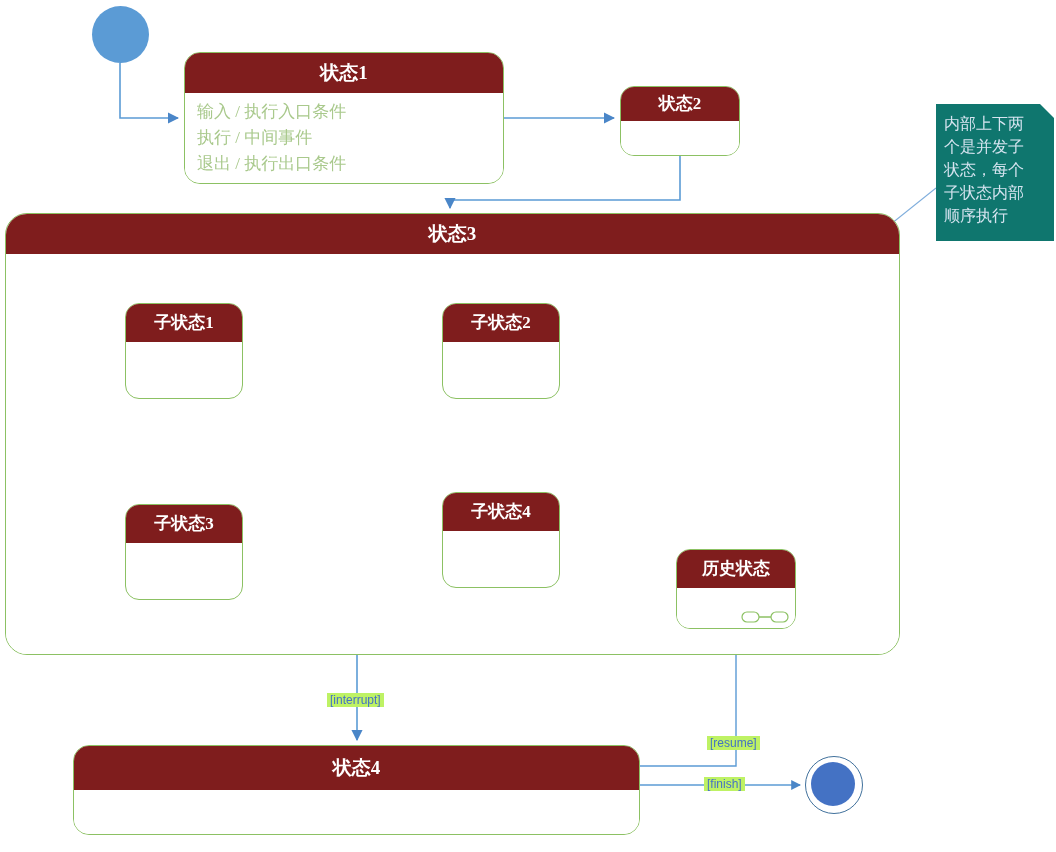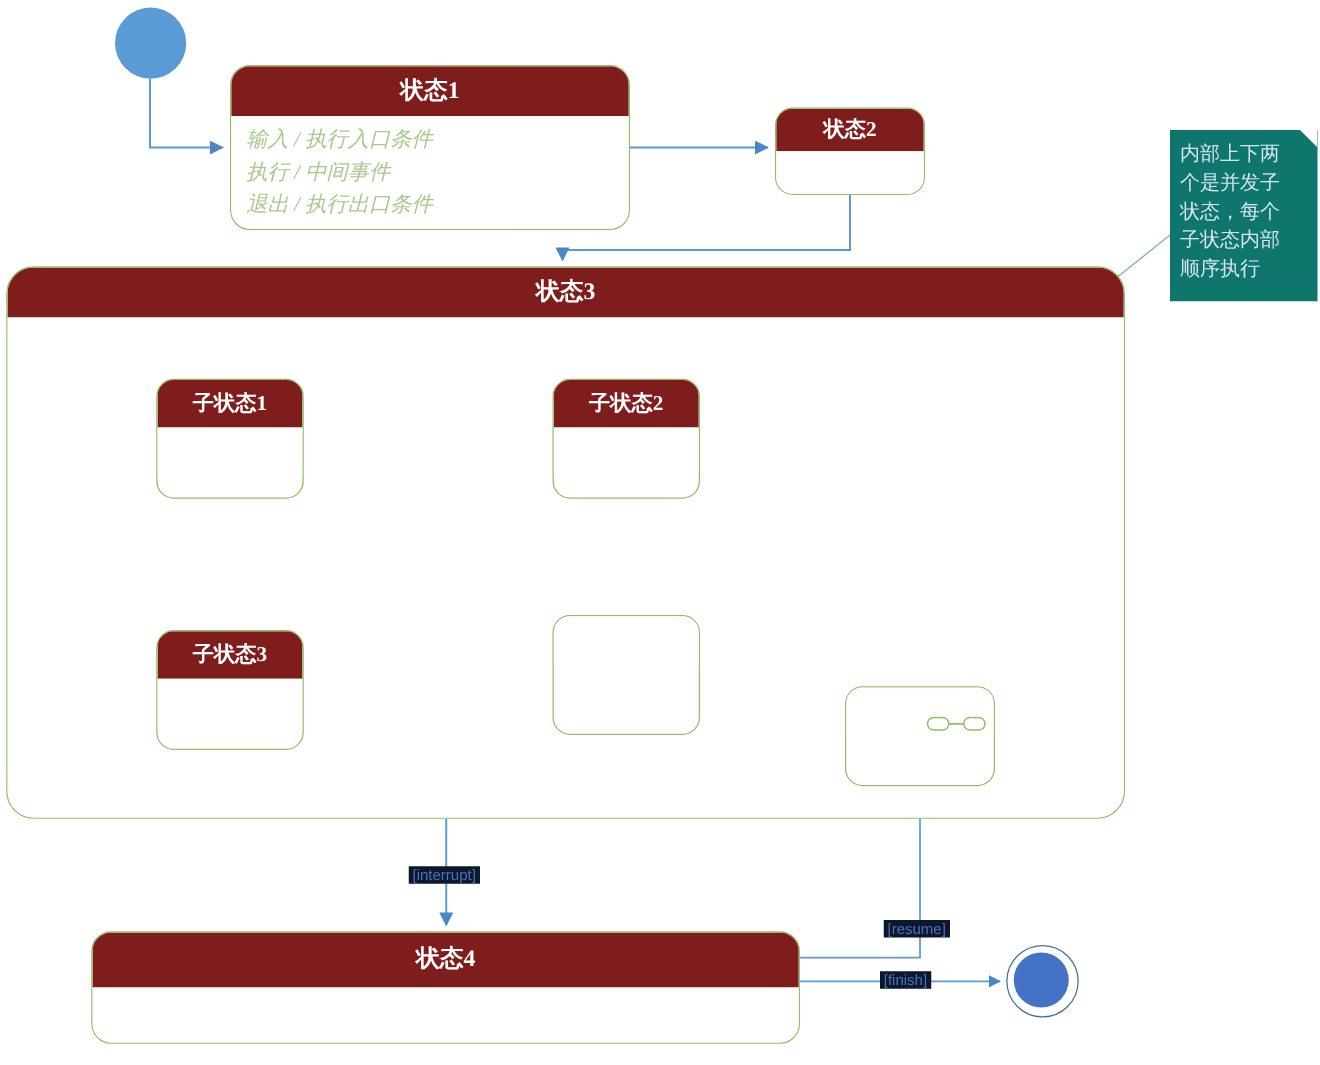--- a/index.html
+++ b/index.html
@@ -42,21 +42,20 @@
   
   #state1{left:184px;top:52px;width:320px;height:132px;border-radius:16px;}
   #state1 .state-title{height:40px;font-size:19px;}
   #state1 .state-body{height:92px;padding:6px 12px 0 12px;}
   .action-line{
     color:#A9C98C;
     font-size:17px;
     line-height:26px;
     white-space:nowrap;
     font-family:"Liberation Serif","DejaVu Serif",serif;
-    font-style:italic;
   }
 
   
   #state2{left:620px;top:86px;width:120px;height:70px;}
   #state2 .state-title{height:34px;font-size:17px;}
   #state2 .state-body{height:35px;}
 
   
   #state3{left:5px;top:213px;width:895px;height:442px;border-radius:22px;}
   #state3 .state-title{height:40px;font-size:19px;}
@@ -120,21 +119,21 @@
     background:#ffffff;
     clip-path:polygon(0 0,100% 100%,100% 0);
   }
 
   
   .edge-label{
     position:absolute;
     color:#4472C4;
     font-size:12px;
     font-family:"Liberation Sans","DejaVu Sans",sans-serif;
-    background:#0f172a;
+    background:#bef264;
     padding:0 3px;
     white-space:nowrap;
   }
   #label-interrupt{left:327px;top:693px;}
   #label-resume{left:707px;top:736px;}
   #label-finish{left:704px;top:777px;}
 
   svg#wires{position:absolute;left:0;top:0;width:1056px;height:852px;pointer-events:none;}
 </style>
 </head>
@@ -224,24 +223,26 @@
     <div class="state-title">子状态2</div>
     <div class="state-body"></div>
   </div>
 
   <div class="state-box substate" id="sub3">
     <div class="state-title">子状态3</div>
     <div class="state-body"></div>
   </div>
 
   <div class="state-box substate" id="sub4">
+    <div class="state-title">子状态4</div>
     <div class="state-body"></div>
   </div>
 
   <div class="state-box" id="history">
+    <div class="state-title">历史状态</div>
     <div class="state-body">
       <svg class="link-icon" viewBox="0 0 48 12" xmlns="http://www.w3.org/2000/svg">
         <rect x="1" y="1" width="17" height="10" rx="5" ry="5" fill="#ffffff" stroke="#8CC163" stroke-width="1.2"></rect>
         <line x1="18" y1="6" x2="30" y2="6" stroke="#8CC163" stroke-width="1.4"></line>
         <rect x="30" y="1" width="17" height="10" rx="5" ry="5" fill="#ffffff" stroke="#8CC163" stroke-width="1.2"></rect>
       </svg>
     </div>
   </div>
 
   <div class="state-box" id="state4">

